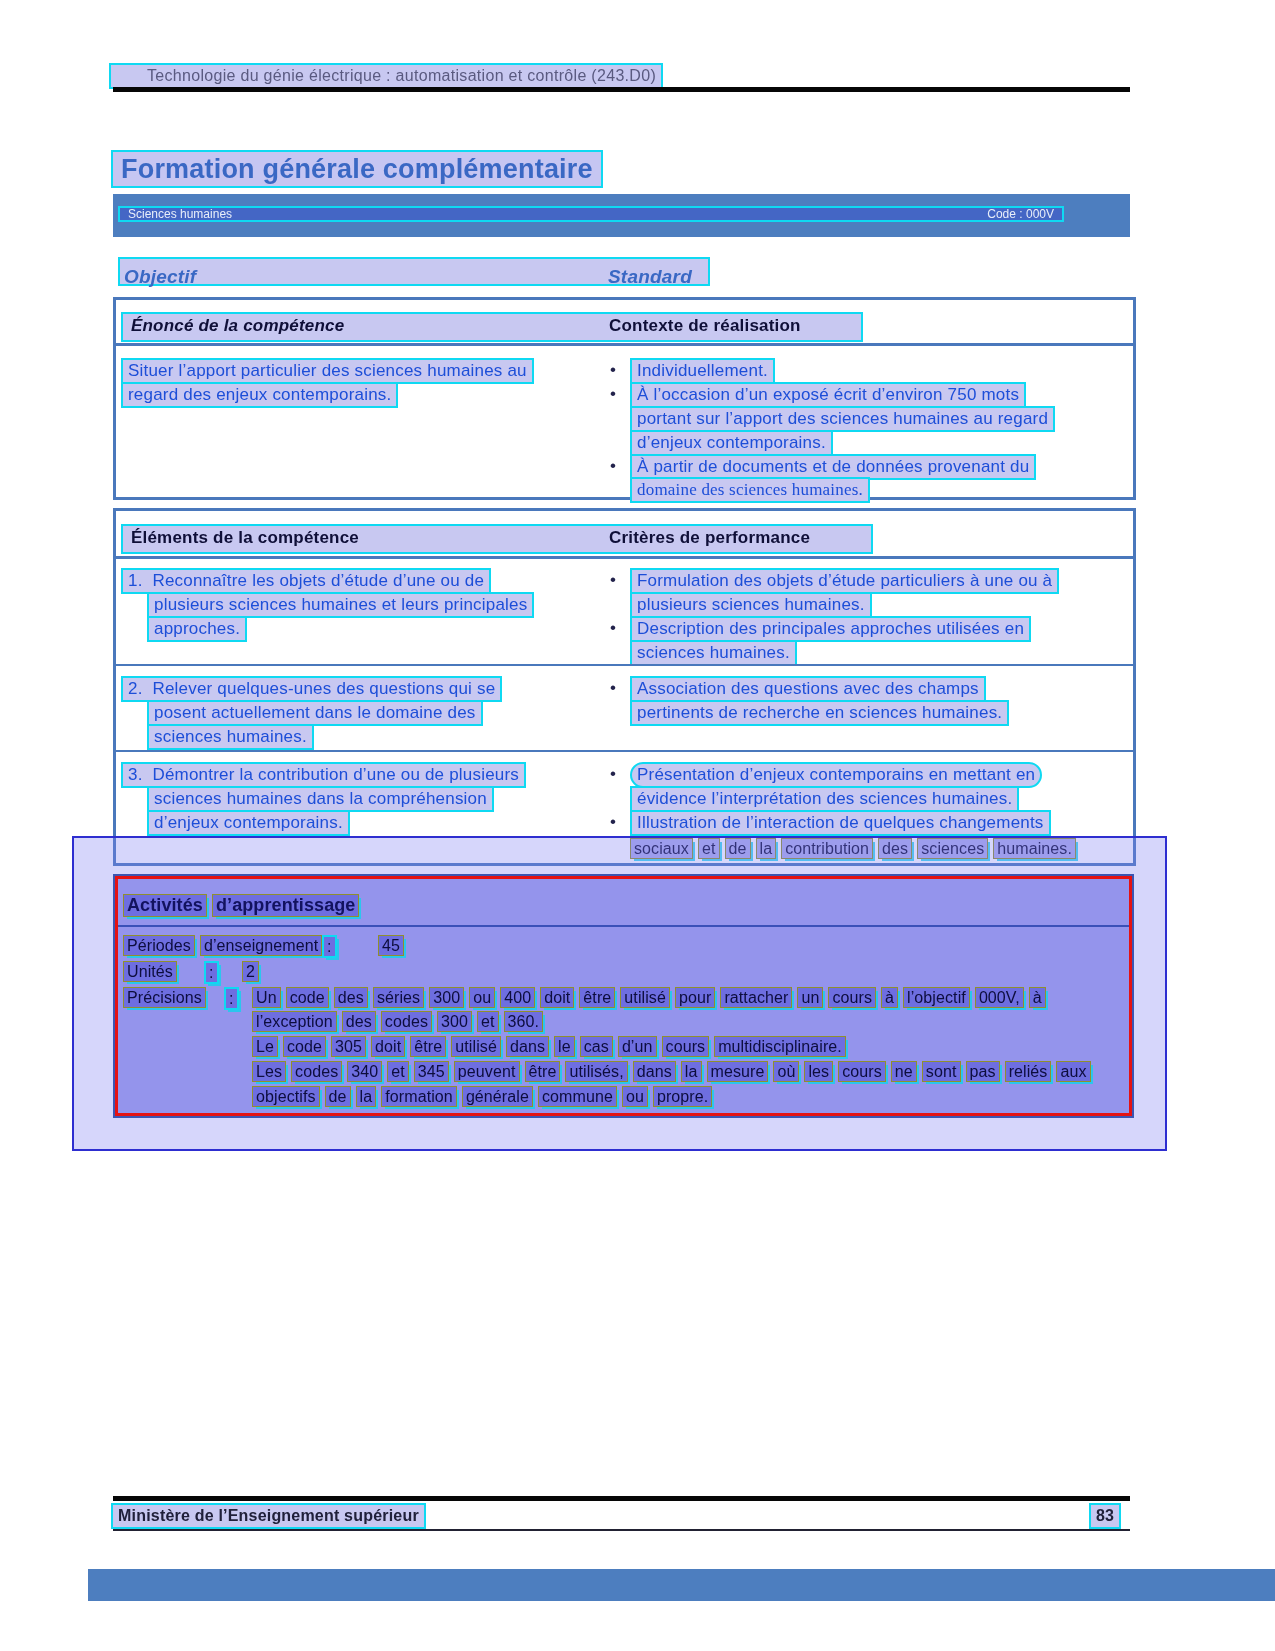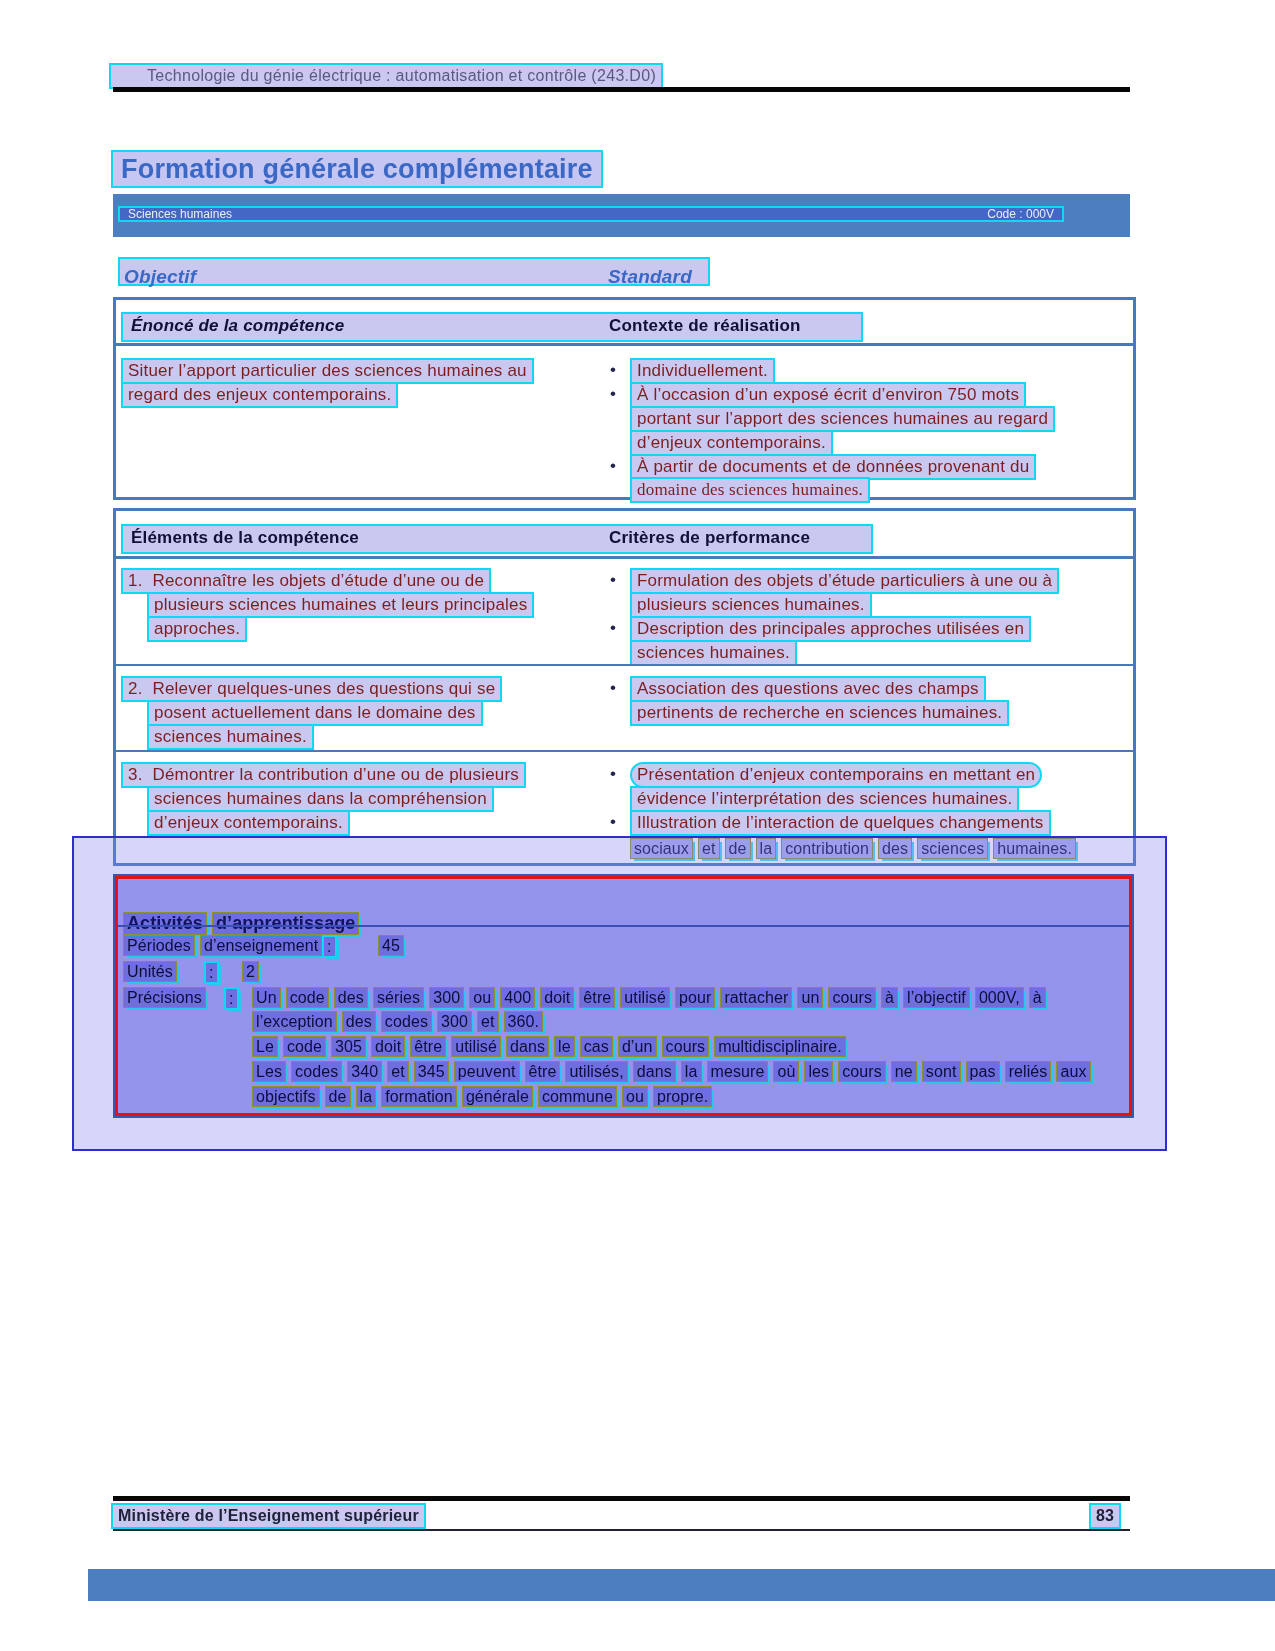--- a/index.html
+++ b/index.html
@@ -1,20 +1,20 @@
 <!DOCTYPE html>
 <html><head>
 <meta charset="utf-8">
 <style>
   html,body{margin:0;padding:0;background:#ffffff;}
   #page{position:relative;width:1275px;height:1651px;background:#ffffff;
         font-family:"Liberation Sans",sans-serif;overflow:hidden;}
 
   .hl{position:absolute;white-space:nowrap;border:2px solid #0fd9f2;background:#c8c8f1;
-      padding:1px 5px;font-size:17px;line-height:20px;color:#7f1d1d;letter-spacing:.2px;}
+      padding:1px 5px;font-size:17px;line-height:20px;color:#1d4ed8;letter-spacing:.2px;}
   .hl.crumb{font-size:16px;color:#5a5a80;letter-spacing:.3px;}
   .hl.title{font-size:27px;line-height:30px;font-weight:bold;color:#3a68c4;padding:2px 8px;background:#c6c6f2;}
   .hl.thead{font-weight:bold;color:#0f0f38;padding:0;}
   .hl.footer-t{font-weight:bold;font-size:16px;color:#20203a;}
   .th{position:absolute;top:2px;}
   .rule{position:absolute;background:#060606;}
   .thin{background:#222233;}
 
   .banner{position:absolute;background:#4d7ebf;}
   .banner-hl{position:absolute;left:5px;top:12px;width:946px;height:16px;border:2px solid #0fd9f2;
@@ -120,21 +120,21 @@
     <div class="hl" style="left:514px;top:275px;">évidence l’interprétation des sciences humaines.</div>
     <span class="blt" style="left:494px;top:301px;">•</span>
     <div class="hl" style="left:514px;top:299px;">Illustration de l’interaction de quelques changements</div>
     <div class="wl" style="left:514px;top:327px;"><span class="w">sociaux</span><span class="w">et</span><span class="w">de</span><span class="w">la</span><span class="w">contribution</span><span class="w">des</span><span class="w">sciences</span><span class="w">humaines.</span></div>
   </div>
 
   <div class="overlay" style="left:72px;top:836px;width:1091px;height:311px;"></div>
 
   <div class="act-outer" style="left:113px;top:874px;width:1017px;height:240px;">
     <div class="act-inner">
-      <div class="wl" style="left:5px;top:15px;margin-top:18px;"><span class="w wb">Activités</span><span class="w wb">d’apprentissage</span></div>
+      <div class="wl" style="left:5px;top:15px;"><span class="w wb">Activités</span><span class="w wb">d’apprentissage</span></div>
       <div class="act-sep" style="top:46px;"></div>
 
       <div class="wl" style="left:5px;top:56px;"><span class="w">Périodes</span><span class="w">d’enseignement</span></div>
       <span class="w cbox" style="left:204px;top:56px;">:</span>
       <span class="w val" style="left:260px;top:56px;">45</span>
 
       <div class="wl" style="left:5px;top:82px;"><span class="w">Unités</span></div>
       <span class="w cbox" style="left:86px;top:82px;">:</span>
       <span class="w val" style="left:124px;top:82px;">2</span>
 

